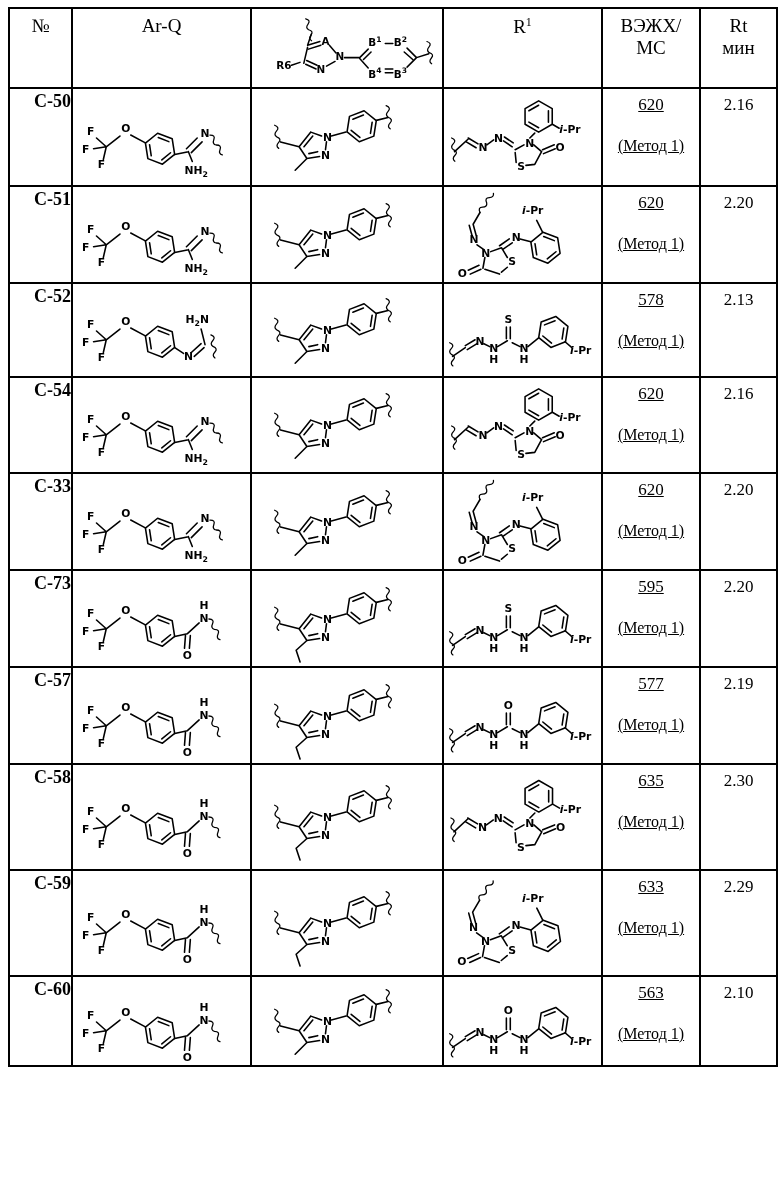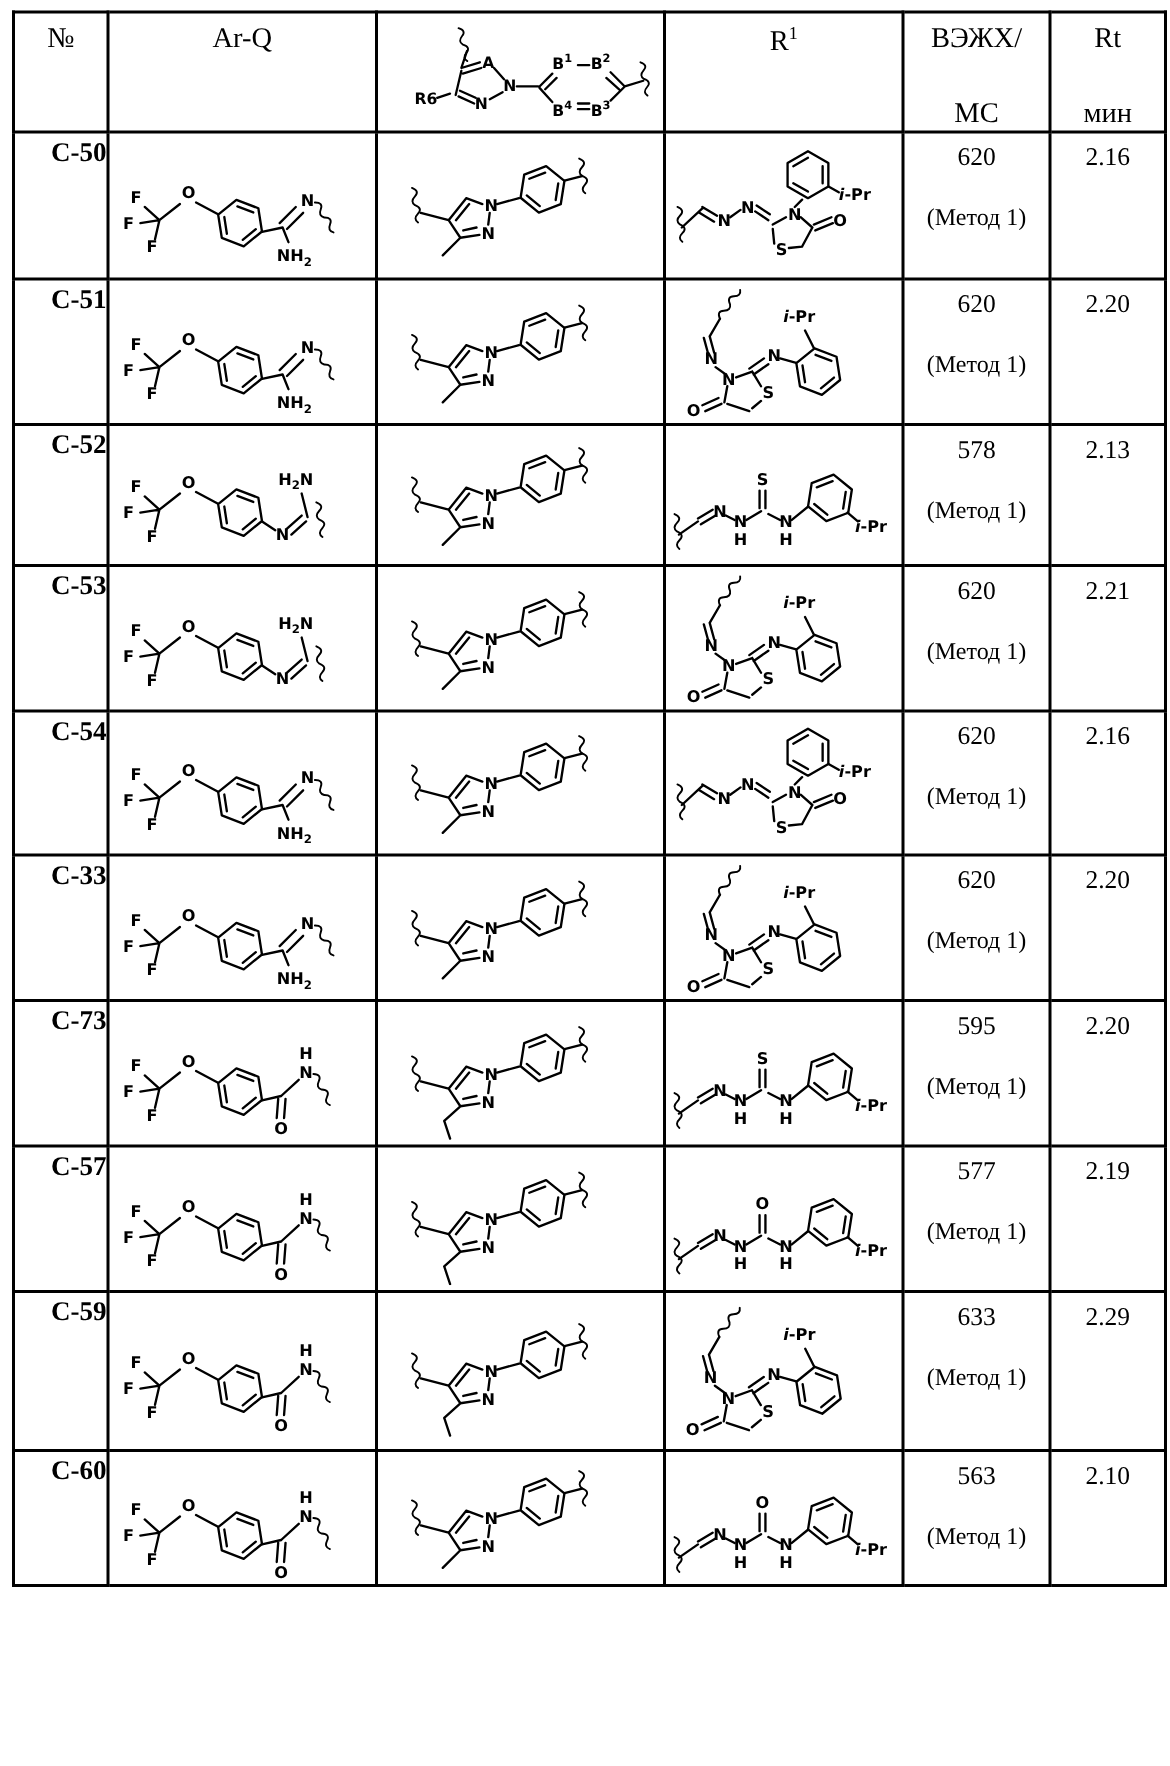--- a/index.html
+++ b/index.html
@@ -4,25 +4,25 @@
 <style>
   html,body{margin:0;padding:0;}
   body{
     width:780px;height:1177px;background:#ffffff;color:#000;
     font-family:"Liberation Serif",serif;position:relative;
   }
   .tablewrap{position:absolute;left:8px;top:7px;}
   table{border-collapse:collapse;table-layout:fixed;width:768px;background:#fff;}
   td,th{border:2px solid #000;padding:0;vertical-align:top;text-align:center;overflow:hidden;}
   th{font-weight:normal;font-size:19px;padding-top:6px;}
-  .hdr-two-line .l2{margin-top:28px;}
+  .hdr-two-line .l2{margin-top:0;}
   .c-id{font-weight:bold;font-size:18px;text-align:right;padding:2px 0 0 6px;}
   .c-struct{vertical-align:middle;}
   .sframe{display:flex;align-items:center;justify-content:center;width:100%;height:100%;}
-  .c-ms{font-size:17px;padding-top:6px;}
+  .c-ms{font-size:17px;padding-top:6px;text-decoration:underline;}
   .c-ms .method{font-size:16px;margin-top:22px;white-space:nowrap;text-align:center;}
   .c-rt{font-size:17px;padding-top:6px;}
   sup{font-size:12px;}
   
   .bd{stroke:#000;stroke-width:1.6;fill:none;stroke-linecap:round;stroke-linejoin:round;}
   .al{font-family:"DejaVu Sans",sans-serif;font-weight:bold;font-size:11px;fill:#000;text-anchor:middle;}
   .defs-holder{position:absolute;width:0;height:0;overflow:hidden;}
 </style>
 </head>
 <body>
@@ -273,49 +273,20 @@
               </svg>
             </div>
           </td>
     <td class="c-ms">
             <div>578</div>
             <div class="method">(Метод 1)</div>
           </td>
     <td class="c-rt">2.13</td>
   </tr>
 
-  <tr style="height:97px">
-    <td class="c-id">C-53</td>
-    <td class="c-struct">
-            <div class="sframe">
-              <svg width="170" height="88">
-                <use width="170" height="88" href="#arq-guanidine"></use>
-              </svg>
-            </div>
-          </td>
-    <td class="c-struct">
-            <div class="sframe">
-              <svg width="186" height="88">
-                <use width="186" height="88" href="#core-mepz"></use>
-              </svg>
-            </div>
-          </td>
-    <td class="c-struct">
-            <div class="sframe">
-              <svg width="154" height="88">
-                <use width="154" height="88" href="#r1-tzb"></use>
-              </svg>
-            </div>
-          </td>
-    <td class="c-ms">
-            <div>620</div>
-            <div class="method">(Метод 1)</div>
-          </td>
-    <td class="c-rt">2.21</td>
-  </tr>
 
   <tr style="height:96px">
     <td class="c-id">C-54</td>
     <td class="c-struct">
             <div class="sframe">
               <svg width="170" height="88">
                 <use width="170" height="88" href="#arq-amidine"></use>
               </svg>
             </div>
           </td>
@@ -423,20 +394,49 @@
               </svg>
             </div>
           </td>
     <td class="c-ms">
             <div>577</div>
             <div class="method">(Метод 1)</div>
           </td>
     <td class="c-rt">2.19</td>
   </tr>
 
+  <tr style="height:106px">
+    <td class="c-id">C-58</td>
+    <td class="c-struct">
+            <div class="sframe">
+              <svg width="170" height="88">
+                <use width="170" height="88" href="#arq-amide"></use>
+              </svg>
+            </div>
+          </td>
+    <td class="c-struct">
+            <div class="sframe">
+              <svg width="186" height="88">
+                <use width="186" height="88" href="#core-etpz"></use>
+              </svg>
+            </div>
+          </td>
+    <td class="c-struct">
+            <div class="sframe">
+              <svg width="154" height="92">
+                <use width="154" height="92" href="#r1-tza"></use>
+              </svg>
+            </div>
+          </td>
+    <td class="c-ms">
+            <div>635</div>
+            <div class="method">(Метод 1)</div>
+          </td>
+    <td class="c-rt">2.30</td>
+  </tr>
 
   <tr style="height:106px">
     <td class="c-id">C-59</td>
     <td class="c-struct">
             <div class="sframe">
               <svg width="170" height="88">
                 <use width="170" height="88" href="#arq-amide"></use>
               </svg>
             </div>
           </td>

